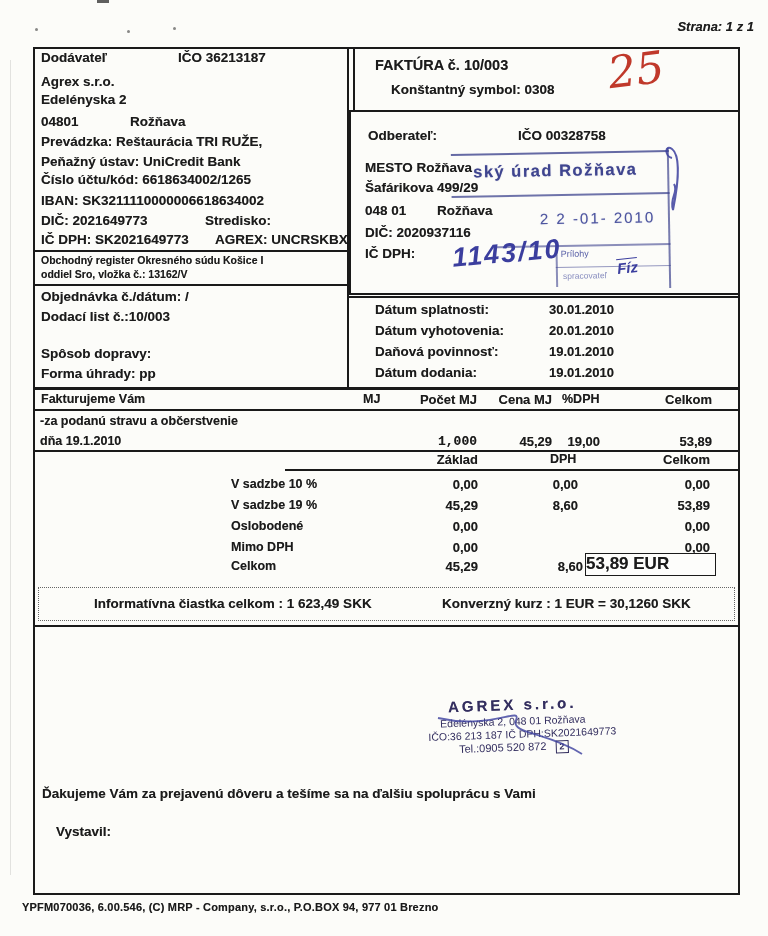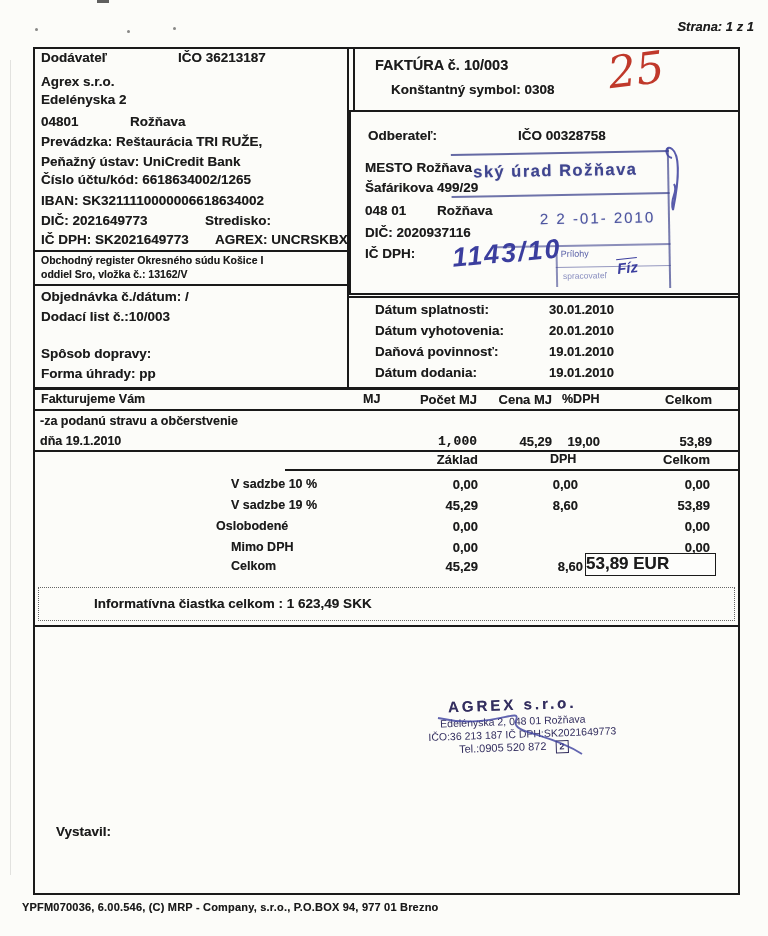--- a/index.html
+++ b/index.html
@@ -131,52 +131,54 @@
   <div class="abs ink b t13" style="left:231px;top:477px;">V sadzbe 10 %</div>
   <div class="num ink" style="left:398px;top:477px;width:80px;">0,00</div>
   <div class="num ink" style="left:498px;top:477px;width:80px;">0,00</div>
   <div class="num ink" style="left:630px;top:477px;width:80px;">0,00</div>
 
   <div class="abs ink b t13" style="left:231px;top:498px;">V sadzbe 19 %</div>
   <div class="num ink" style="left:398px;top:498px;width:80px;">45,29</div>
   <div class="num ink" style="left:498px;top:498px;width:80px;">8,60</div>
   <div class="num ink" style="left:630px;top:498px;width:80px;">53,89</div>
 
-  <div class="abs ink b t13" style="left:216px;top:519px;">Oslobodené</div>
+  <div class="abs ink b t13" style="left:231px;top:519px;">Oslobodené</div>
   <div class="num ink" style="left:398px;top:519px;width:80px;">0,00</div>
   <div class="num ink" style="left:498px;top:519px;width:80px;"></div>
   <div class="num ink" style="left:630px;top:519px;width:80px;">0,00</div>
 
   <div class="abs ink b t13" style="left:231px;top:540px;">Mimo DPH</div>
   <div class="num ink" style="left:398px;top:540px;width:80px;">0,00</div>
   <div class="num ink" style="left:498px;top:540px;width:80px;"></div>
   <div class="num ink" style="left:630px;top:540px;width:80px;">0,00</div>
 
   <div class="abs ink b t13" style="left:231px;top:559px;">Celkom</div>
   <div class="num ink" style="left:398px;top:559px;width:80px;">45,29</div>
   <div class="num ink" style="left:503px;top:559px;width:80px;">8,60</div>
   <div class="abs" style="left:585px;top:553px;width:131px;height:23px;border:1.8px solid #1a1a1a;box-sizing:border-box;background:#fdfdfb;">
     <div class="ink b" style="text-align:left;padding-right:5px;line-height:20px;font-size:17px;">53,89 EUR</div>
   </div>
 
   <div class="dotted" style="left:38px;top:587px;width:697px;height:34px;"></div>
   <div class="abs ink b t14" style="left:94px;top:596px;">Informatívna čiastka celkom : 1 623,49 SKK</div>
+  <div class="abs ink b t14" style="left:442px;top:596px;">Konverzný kurz :  1 EUR = 30,1260 SKK</div>
 
   <div class="hline" style="left:33px;top:625px;width:707px;height:2px;"></div>
 
   <div class="abs" style="left:428px;top:696px;width:170px;text-align:center;transform:rotate(-2deg);color:var(--stamp-navy,#332e5f);">
     <div class="b" style="font-size:15px;letter-spacing:3px;text-shadow:0 0 0.6px rgba(51,46,95,.6);">AGREX s.r.o.</div>
     <div style="font-size:10.5px;margin-top:2px;">Edelényska 2, 048 01 Rožňava</div>
     <div style="font-size:10.5px;margin-top:1px;">IČO:36 213 187 IČ DPH:SK2021649773</div>
     <div style="font-size:11px;margin-top:1px;">
       <span>Tel.:0905 520 872</span>
       <span style="display:inline-block;border:1.5px solid var(--stamp-navy,#332e5f);width:11px;height:11px;line-height:11px;font-size:9px;font-weight:bold;vertical-align:middle;margin-left:6px;">2</span>
     </div>
   </div>
   <svg class="abs" style="left:430px;top:702px;" width="175" height="60" viewBox="0 0 175 60">
     <path d="M8,16 C60,28 92,4 86,18 C80,32 118,30 152,52" fill="none" stroke="#3b3e9e" stroke-width="1.8" opacity="0.8"></path>
   </svg>
 
+  <div class="abs ink b t14" style="left:42px;top:786px;">Ďakujeme Vám za prejavenú dôveru a tešíme sa na ďalšiu spoluprácu s Vami</div>
   <div class="abs ink b t14" style="left:56px;top:824px;">Vystavil:</div>
 
   <div class="abs ink b" style="left:22px;top:901px;font-size:11px;letter-spacing:0.2px;">YPFM070036, 6.00.546, (C) MRP - Company, s.r.o., P.O.BOX 94, 977 01 Brezno</div>
 
 </div>
 
 </body></html>

